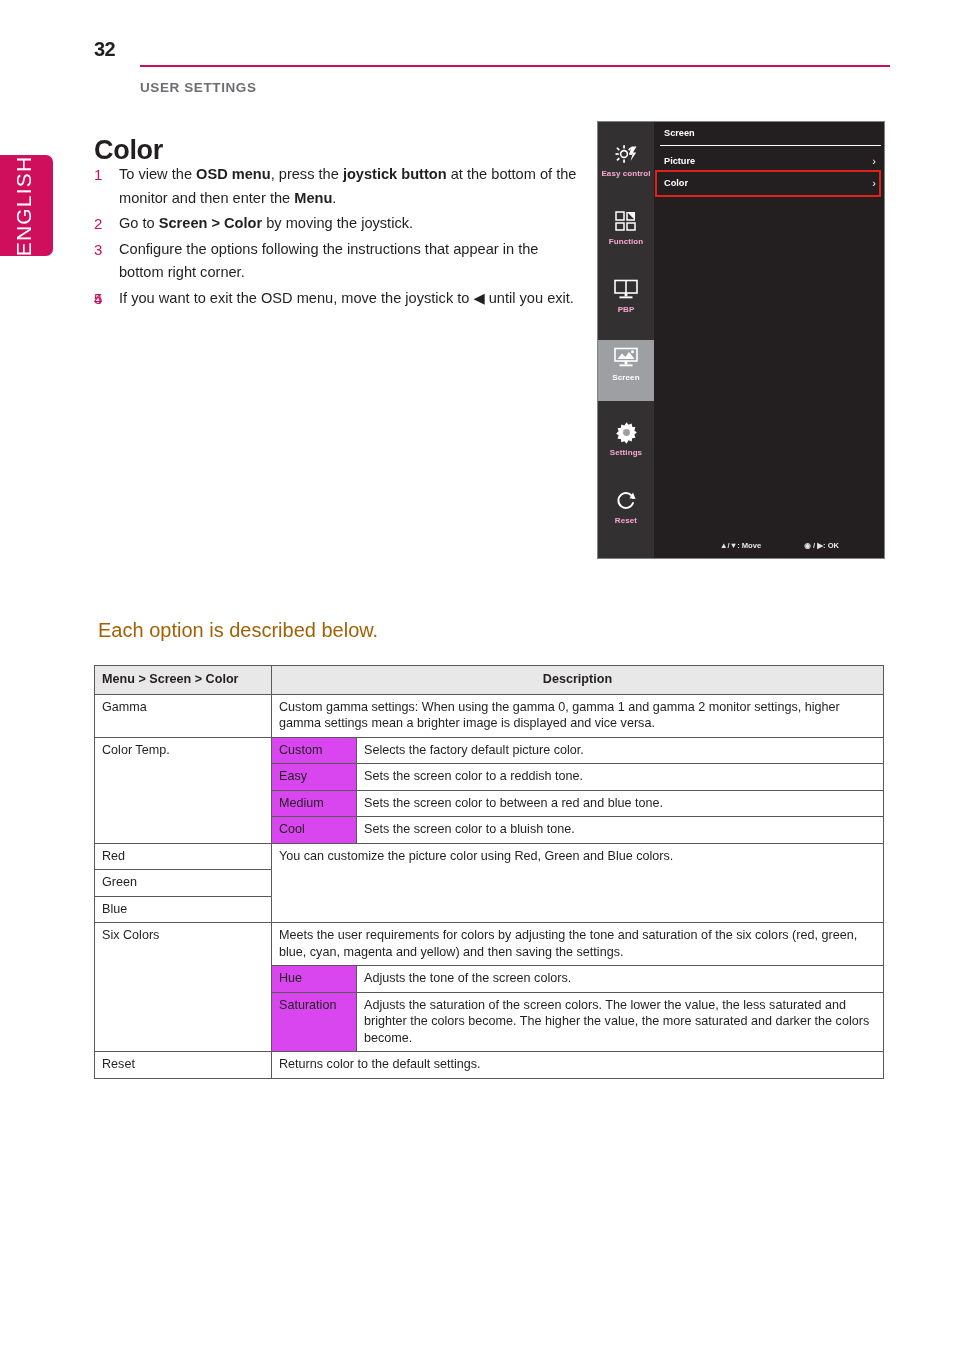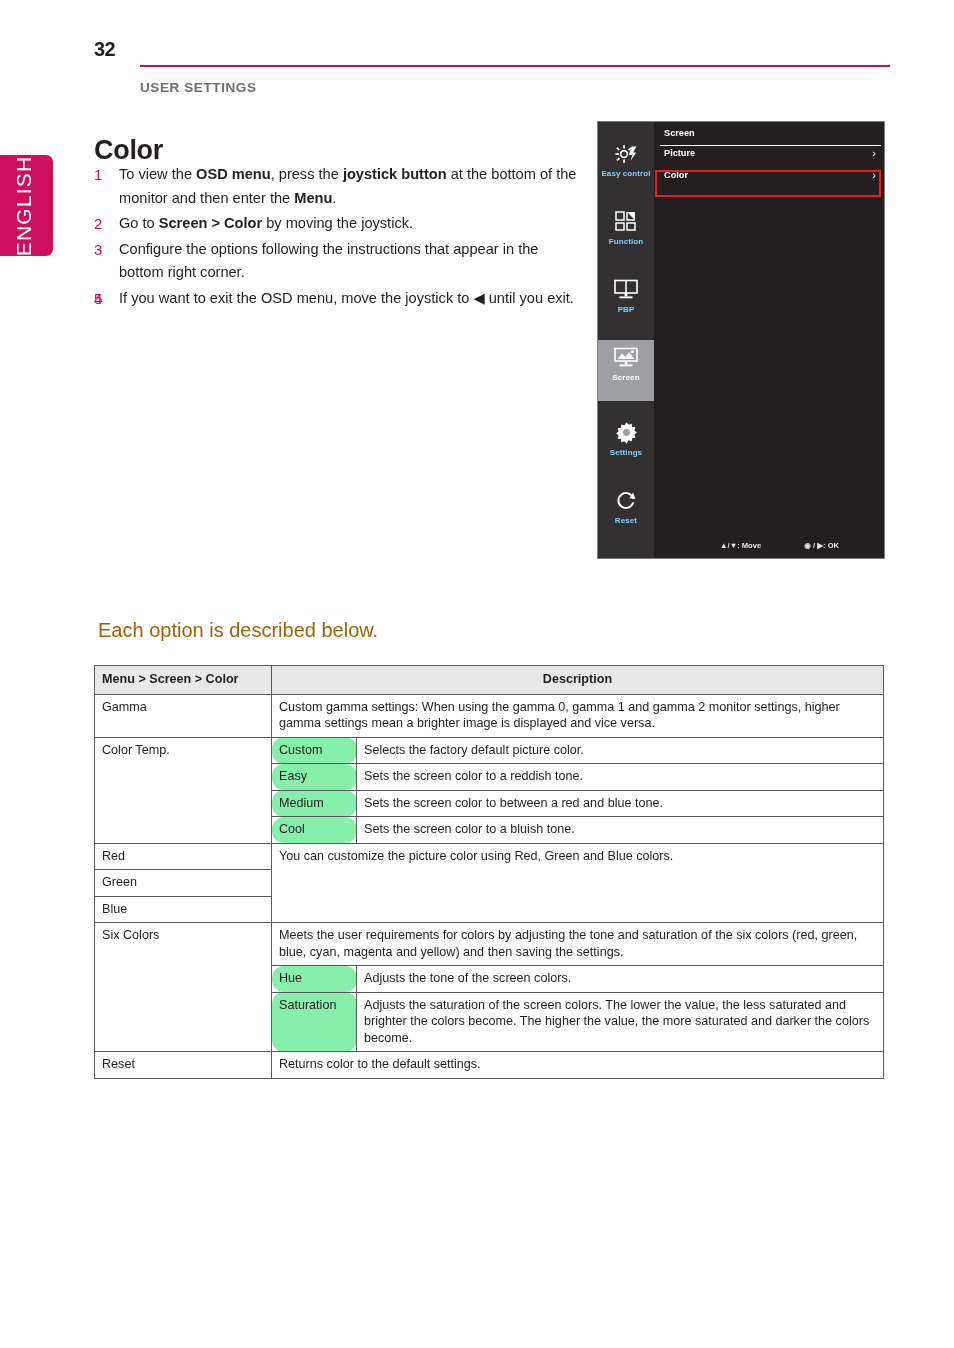--- a/index.html
+++ b/index.html
@@ -129,21 +129,21 @@
     width: 56px;
     height: 100%;
     background: #333031;
   }
   .osd-nav-item {
     position: relative;
     width: 56px;
     height: 49px;
     margin-top: 7px;
     text-align: center;
-    color: #7dd3fc;
+    color: #f9a8d4;
   }
   .osd-nav-item.selected {
     background: #9d9fa2;
     color: #ffffff;
     height: 56px;
     padding-top: 5px;
     margin-top: 2px;
   }
   .osd-nav-icon {
     height: 25px;
@@ -181,21 +181,21 @@
     right: 3px;
     height: 1px;
     background: #ffffff;
   }
   .osd-row {
     position: absolute;
     left: 6px;
     right: 3px;
     height: 26px;
     display: flex;
-    align-items: flex-start;
+    align-items: center;
     justify-content: space-between;
     padding: 0 5px 0 4px;
     box-sizing: border-box;
     color: #ffffff;
     font-size: 9.2px;
     font-weight: bold;
   }
   #osd-row-picture { top: 26px; }
   #osd-row-color   { top: 48px; }
   .osd-chevron {
@@ -265,23 +265,22 @@
     padding-bottom: 6px;
     margin-top: 48px;
   }
   #spec-table thead th.desc-head { text-align: center; }
   td.label-cell {
     font-weight: bold;
     width: 177px;
   }
   td.sub-label-cell {
     font-weight: bold;
-    background: #86efac;
+    background: #d946ef;
     width: 85px;
-    border-radius: 12px;
   }
   .col-main  { width: 177px; }
   .col-sub   { width: 85px; }
 </style>
 </head>
 <body>
 
 <div id="page-header">
   <span id="page-number">32</span>
   <span id="header-title">USER SETTINGS</span>

